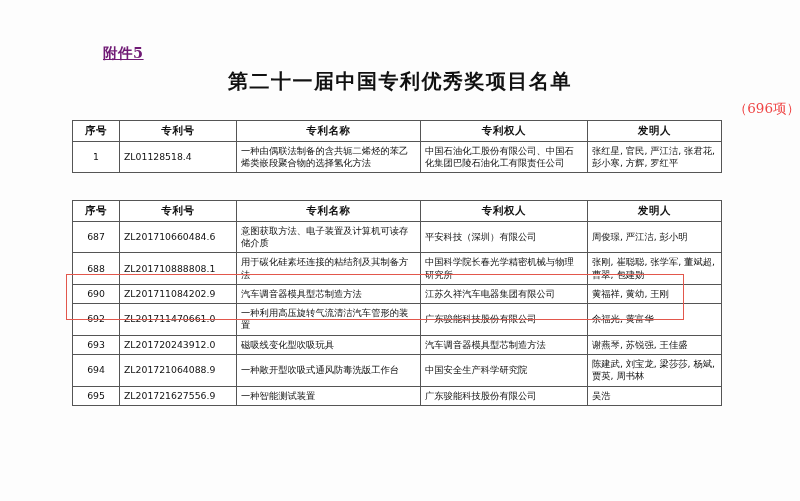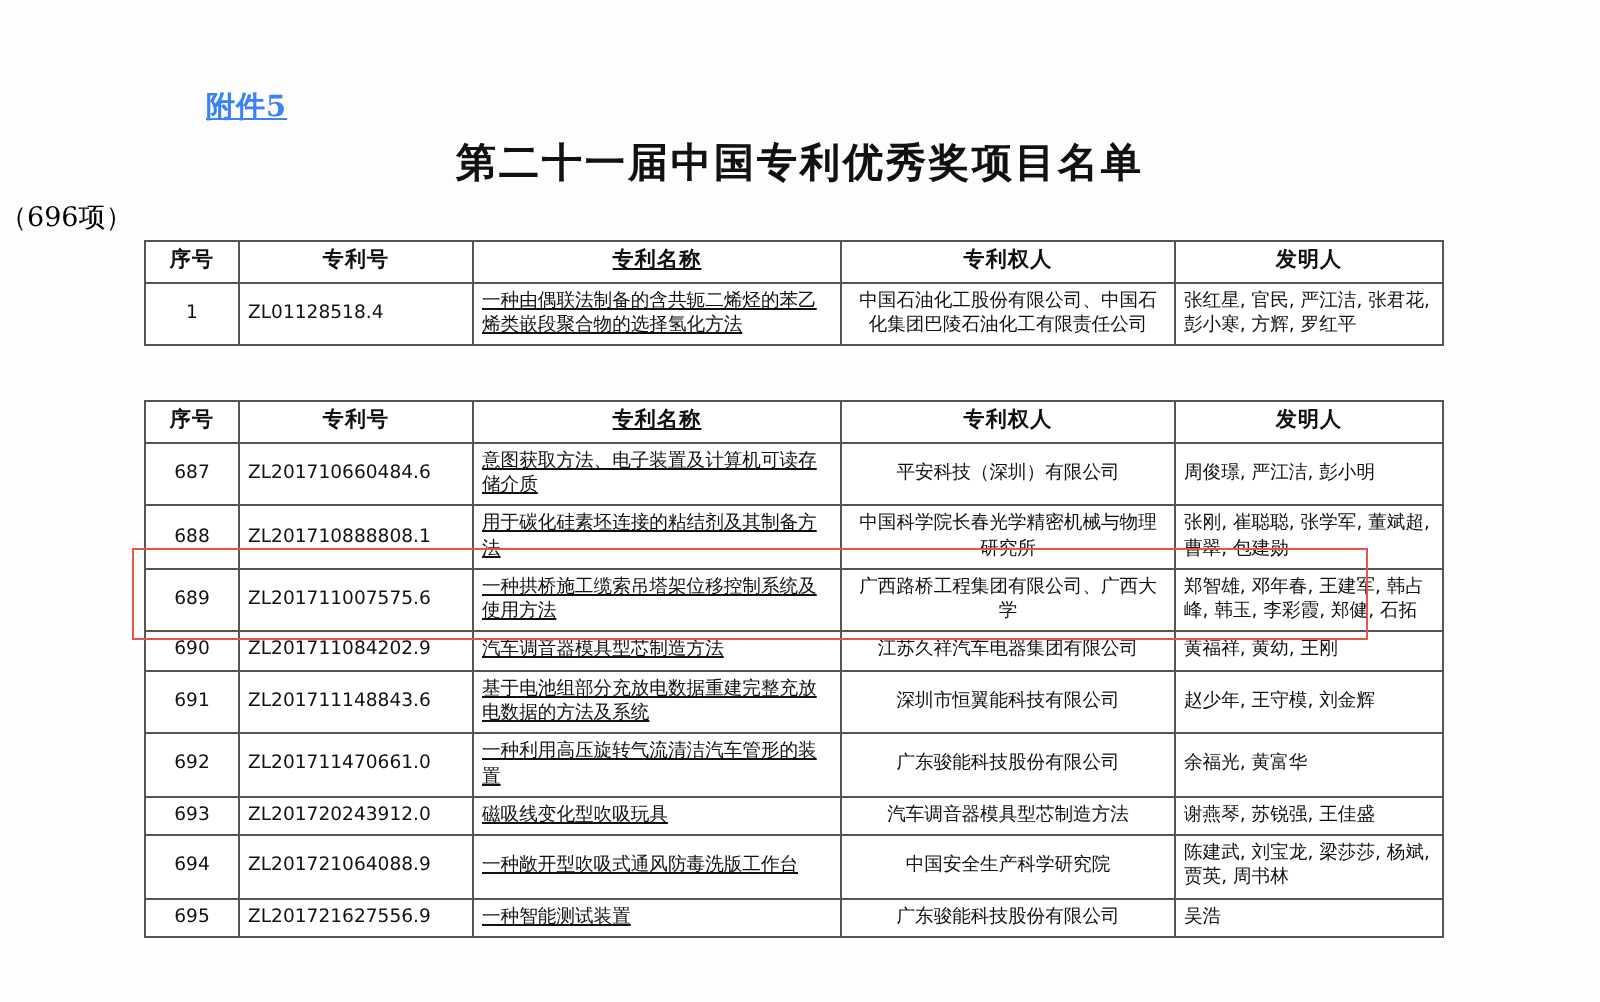--- a/index.html
+++ b/index.html
@@ -21,44 +21,44 @@
     background: #fdfdfd;
   }
   .attachment-label {
     position: absolute;
     left: 103px;
     top: 44px;
     font-size: 14.5px;
     font-weight: bold;
     letter-spacing: 0.5px;
     font-family: "DejaVu Serif", "Liberation Serif", serif;
-    color: #3b82f6;
+    color: #701a75;
     text-decoration: underline;
   }
   .doc-title {
     position: absolute;
     left: 0;
     right: 0;
     top: 68px;
     text-align: center;
     font-size: 20px;
     font-weight: bold;
     letter-spacing: 1.5px;
     font-family: Liberation Sans, sans-serif;
     color: #111111;
   }
   .doc-subtitle {
     position: absolute;
     left: 0;
     right: 0;
     top: 100px;
-    text-align: left;
+    text-align: right;
     font-size: 13.5px;
     font-family: "DejaVu Serif", "Liberation Serif", serif;
-    color: #000000;
+    color: #ef4444;
   }
 
   table.grid {
     position: absolute;
     border-collapse: collapse;
     table-layout: fixed;
     background: #ffffff;
     font-family: "DejaVu Sans", "Liberation Sans", sans-serif;
   }
   table.grid td {
@@ -72,22 +72,22 @@
   }
   table.grid td.hdr {
     text-align: center;
     font-weight: bold;
     font-size: 10.5px;
     letter-spacing: 0.6px;
     padding: 3px 2px;
   }
   td.c-num   { width: 38px;  text-align: center; }
   td.c-pat   { width: 108px; text-align: left; }
-  td.c-name  { width: 175px; text-align: left; text-decoration: underline; }
-  td.c-owner { width: 158px; text-align: center; }
+  td.c-name  { width: 175px; text-align: left; }
+  td.c-owner { width: 158px; text-align: left; }
   td.c-inv   { width: 125px; text-align: left; }
 
   #table-top { left: 72px; top: 120px; }
   #table-main { left: 72px; top: 200px; }
 
   .hl-box {
     position: absolute;
     left: 66px;
     top: 274px;
     width: 618px;
@@ -144,39 +144,25 @@
       <td class="c-inv">周俊璟, 严江洁, 彭小明</td>
     </tr>
     <tr>
       <td class="c-num">688</td>
       <td class="c-pat">ZL201710888808.1</td>
       <td class="c-name">用于碳化硅素坯连接的粘结剂及其制备方法</td>
       <td class="c-owner">中国科学院长春光学精密机械与物理研究所</td>
       <td class="c-inv">张刚, 崔聪聪, 张学军, 董斌超, 曹翠, 包建勋</td>
     </tr>
     <tr>
-      <td class="c-num">689</td>
-      <td class="c-pat">ZL201711007575.6</td>
-      <td class="c-name">一种拱桥施工缆索吊塔架位移控制系统及使用方法</td>
-      <td class="c-owner">广西路桥工程集团有限公司、广西大学</td>
-      <td class="c-inv">郑智雄, 邓年春, 王建军, 韩占峰, 韩玉, 李彩霞, 郑健, 石拓</td>
-    </tr>
-    <tr>
       <td class="c-num">690</td>
       <td class="c-pat">ZL201711084202.9</td>
       <td class="c-name">汽车调音器模具型芯制造方法</td>
       <td class="c-owner">江苏久祥汽车电器集团有限公司</td>
       <td class="c-inv">黄福祥, 黄幼, 王刚</td>
-    </tr>
-    <tr>
-      <td class="c-num">691</td>
-      <td class="c-pat">ZL201711148843.6</td>
-      <td class="c-name">基于电池组部分充放电数据重建完整充放电数据的方法及系统</td>
-      <td class="c-owner">深圳市恒翼能科技有限公司</td>
-      <td class="c-inv">赵少年, 王守模, 刘金辉</td>
     </tr>
     <tr>
       <td class="c-num">692</td>
       <td class="c-pat">ZL201711470661.0</td>
       <td class="c-name">一种利用高压旋转气流清洁汽车管形的装置</td>
       <td class="c-owner">广东骏能科技股份有限公司</td>
       <td class="c-inv">余福光, 黄富华</td>
     </tr>
     <tr>
       <td class="c-num">693</td>

